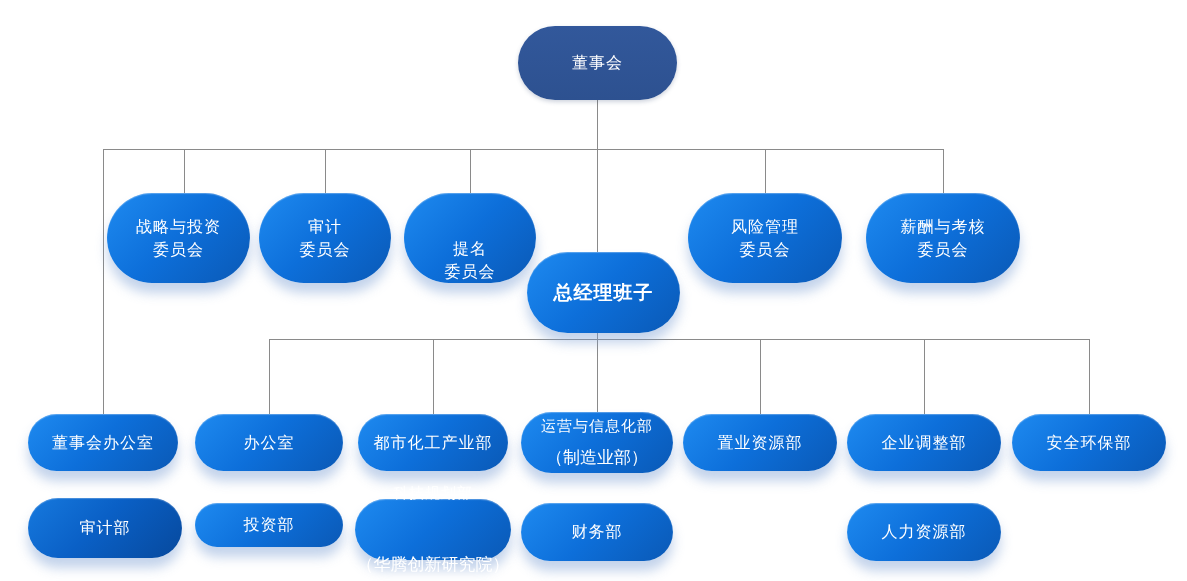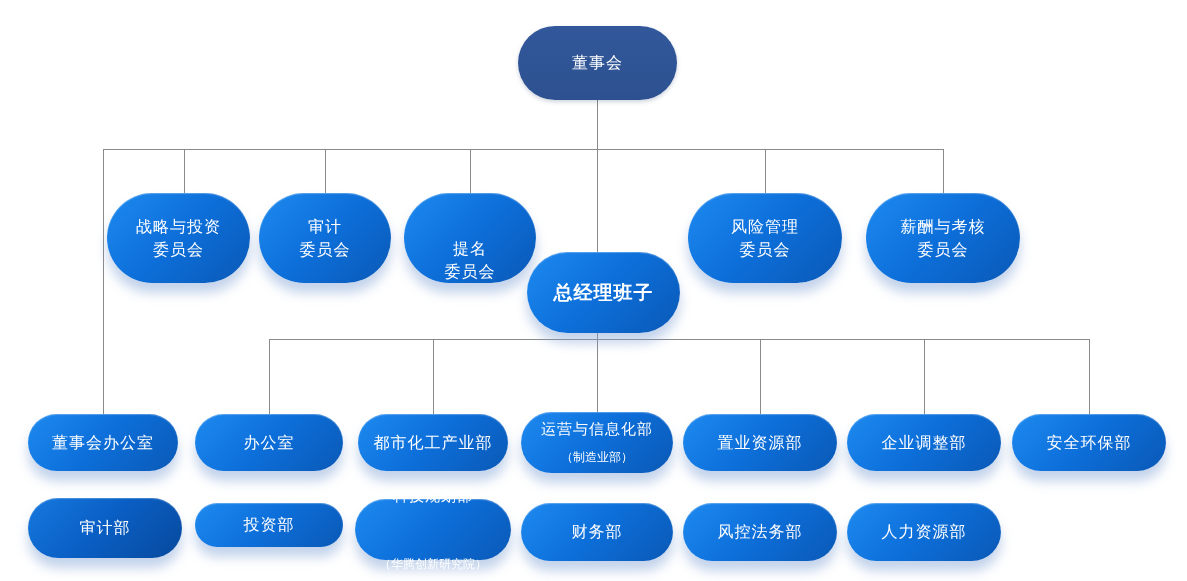--- a/index.html
+++ b/index.html
@@ -22,21 +22,21 @@
   }
   .blue-dark{
     background:linear-gradient(135deg,#1679de 0%,#0a60c6 45%,#07499d 100%);
     box-shadow:0 10px 12px rgba(123,158,210,0.45), inset 0 1px 1px rgba(255,255,255,0.25);
   }
   .root{
     background:linear-gradient(180deg,#32589b 0%,#2d5190 100%);
     box-shadow:0 2px 4px rgba(60,80,120,0.25);
   }
   .gm{font-weight:bold;font-size:19px;}
-  .sub{font-size:12px;letter-spacing:0;line-height:1.3;margin-top:12px;}
+  .sub{font-size:17px;letter-spacing:0;line-height:1.3;margin-top:12px;}
   .two-line .main{font-size:15px;line-height:1.3;}
 </style>
 </head>
 <body>
 
 <div class="stage">
 
   <div class="line vline" style="left:597px;top:100px;height:49px;"></div>
   <div class="line hline" style="left:103px;top:149px;width:840px;"></div>
   <div class="line vline" style="left:103px;top:149px;height:266px;"></div>
@@ -113,20 +113,17 @@
   <div class="node blue" style="left:195px;top:503px;width:148px;height:44px;border-radius:29px;">
     <span>投资部</span>
   </div>
   <div class="node blue two-line" style="left:355px;top:499px;width:156px;height:61px;border-radius:31px;gap:40px;">
     <span class="main">科技规划部</span>
     <span class="sub">（华腾创新研究院）</span>
   </div>
   <div class="node blue" style="left:521px;top:503px;width:152px;height:58px;border-radius:29px;">
     <span>财务部</span>
   </div>
-  <div class="node blue" style="left:683px;top:503px;width:154px;height:58px;border-radius:29px;">
-    <span>风控法务部</span>
-  </div>
   <div class="node blue" style="left:847px;top:503px;width:154px;height:58px;border-radius:29px;">
     <span>人力资源部</span>
   </div>
 
 </div>
 
 </body></html>

